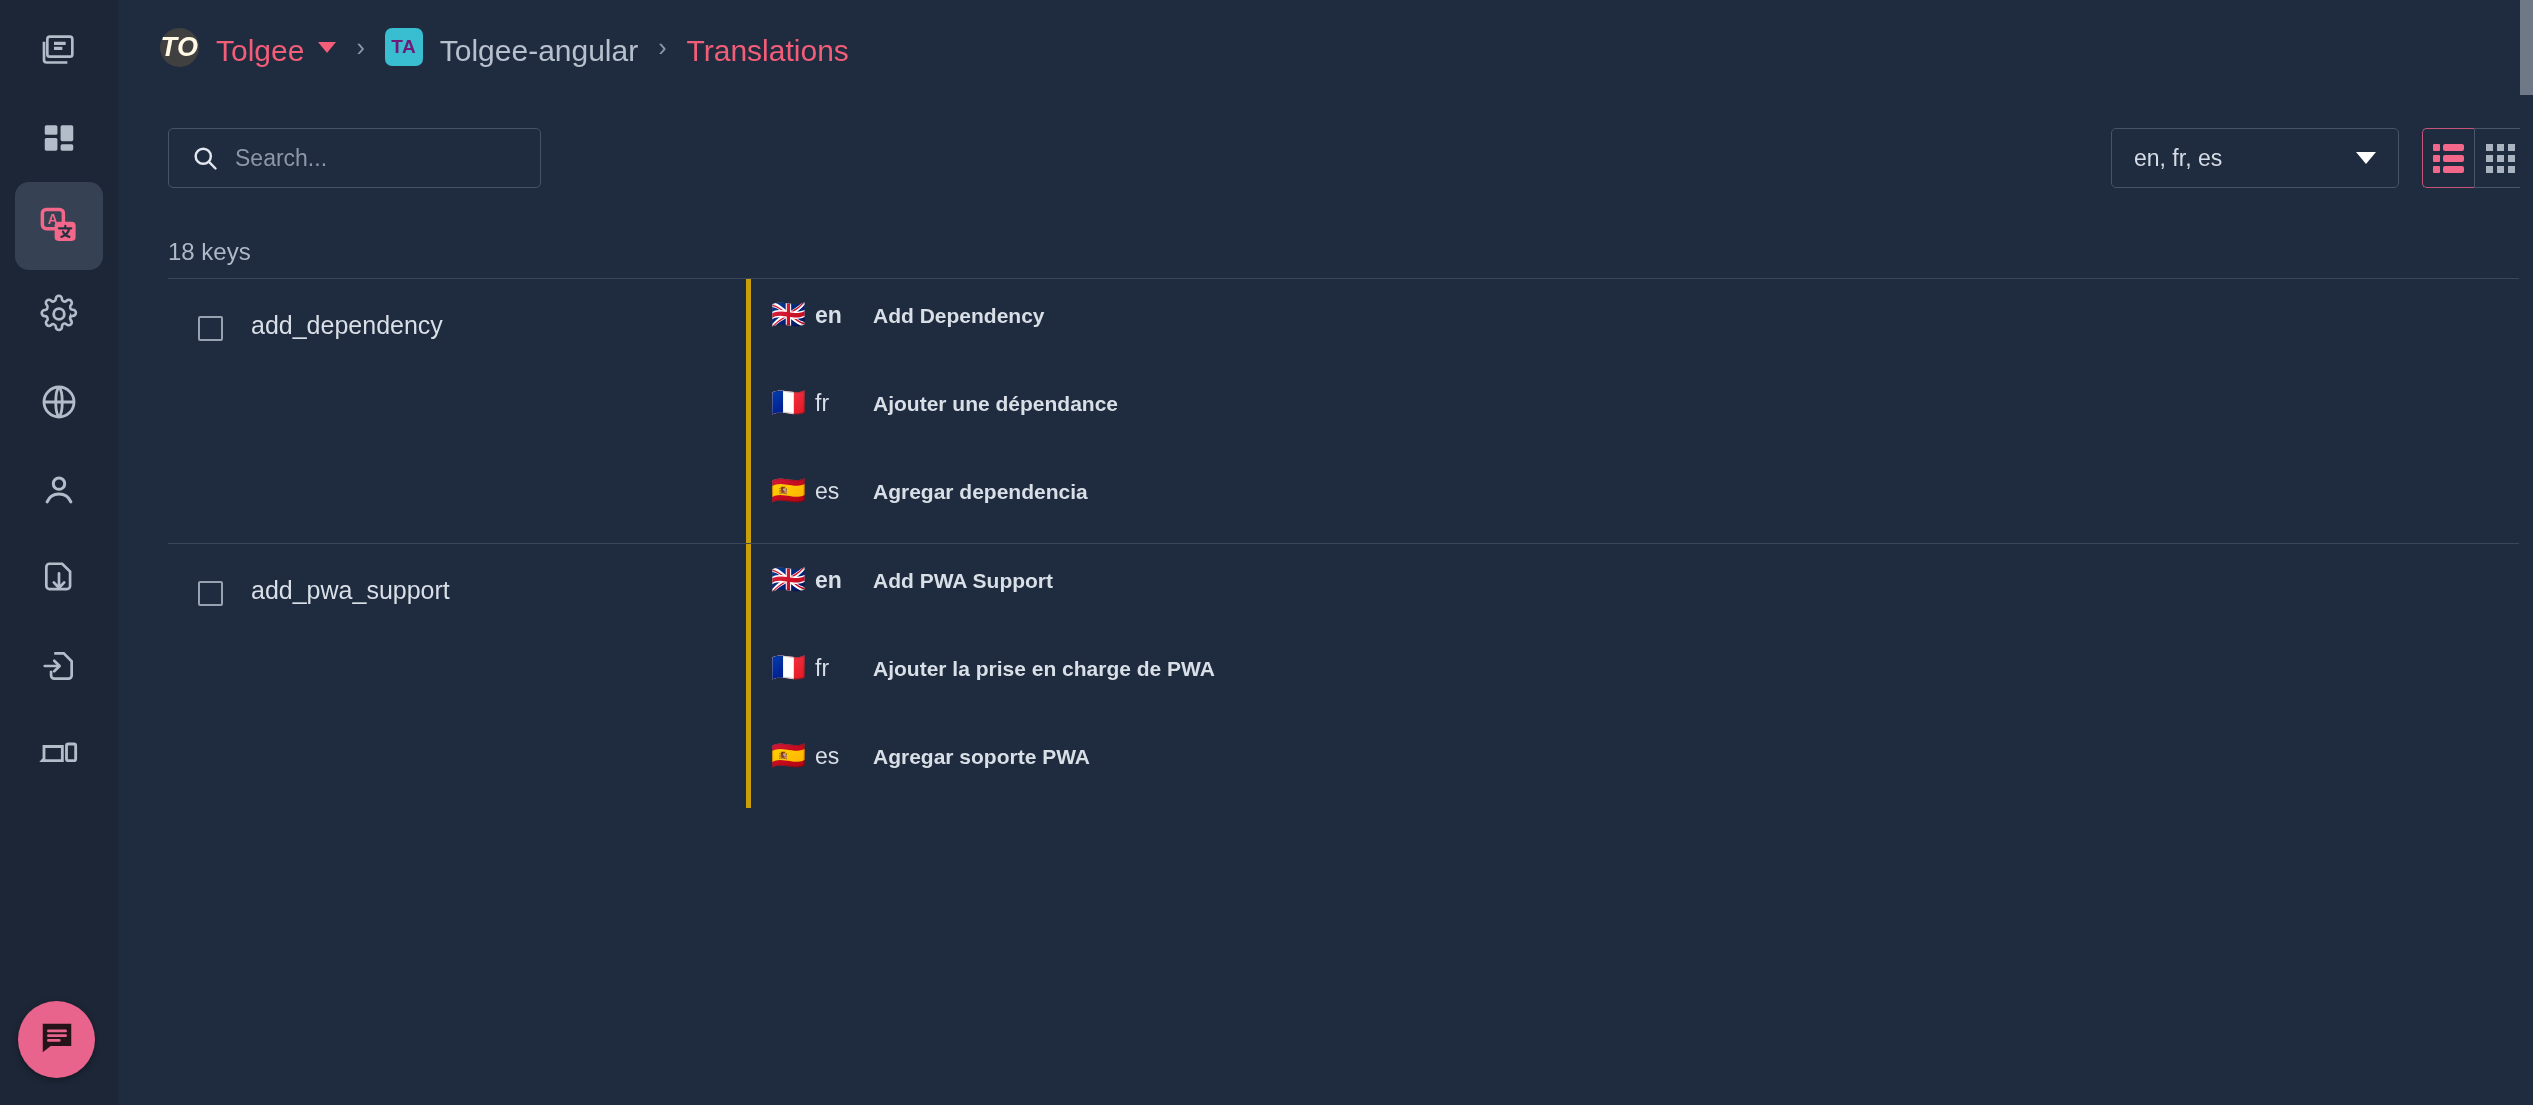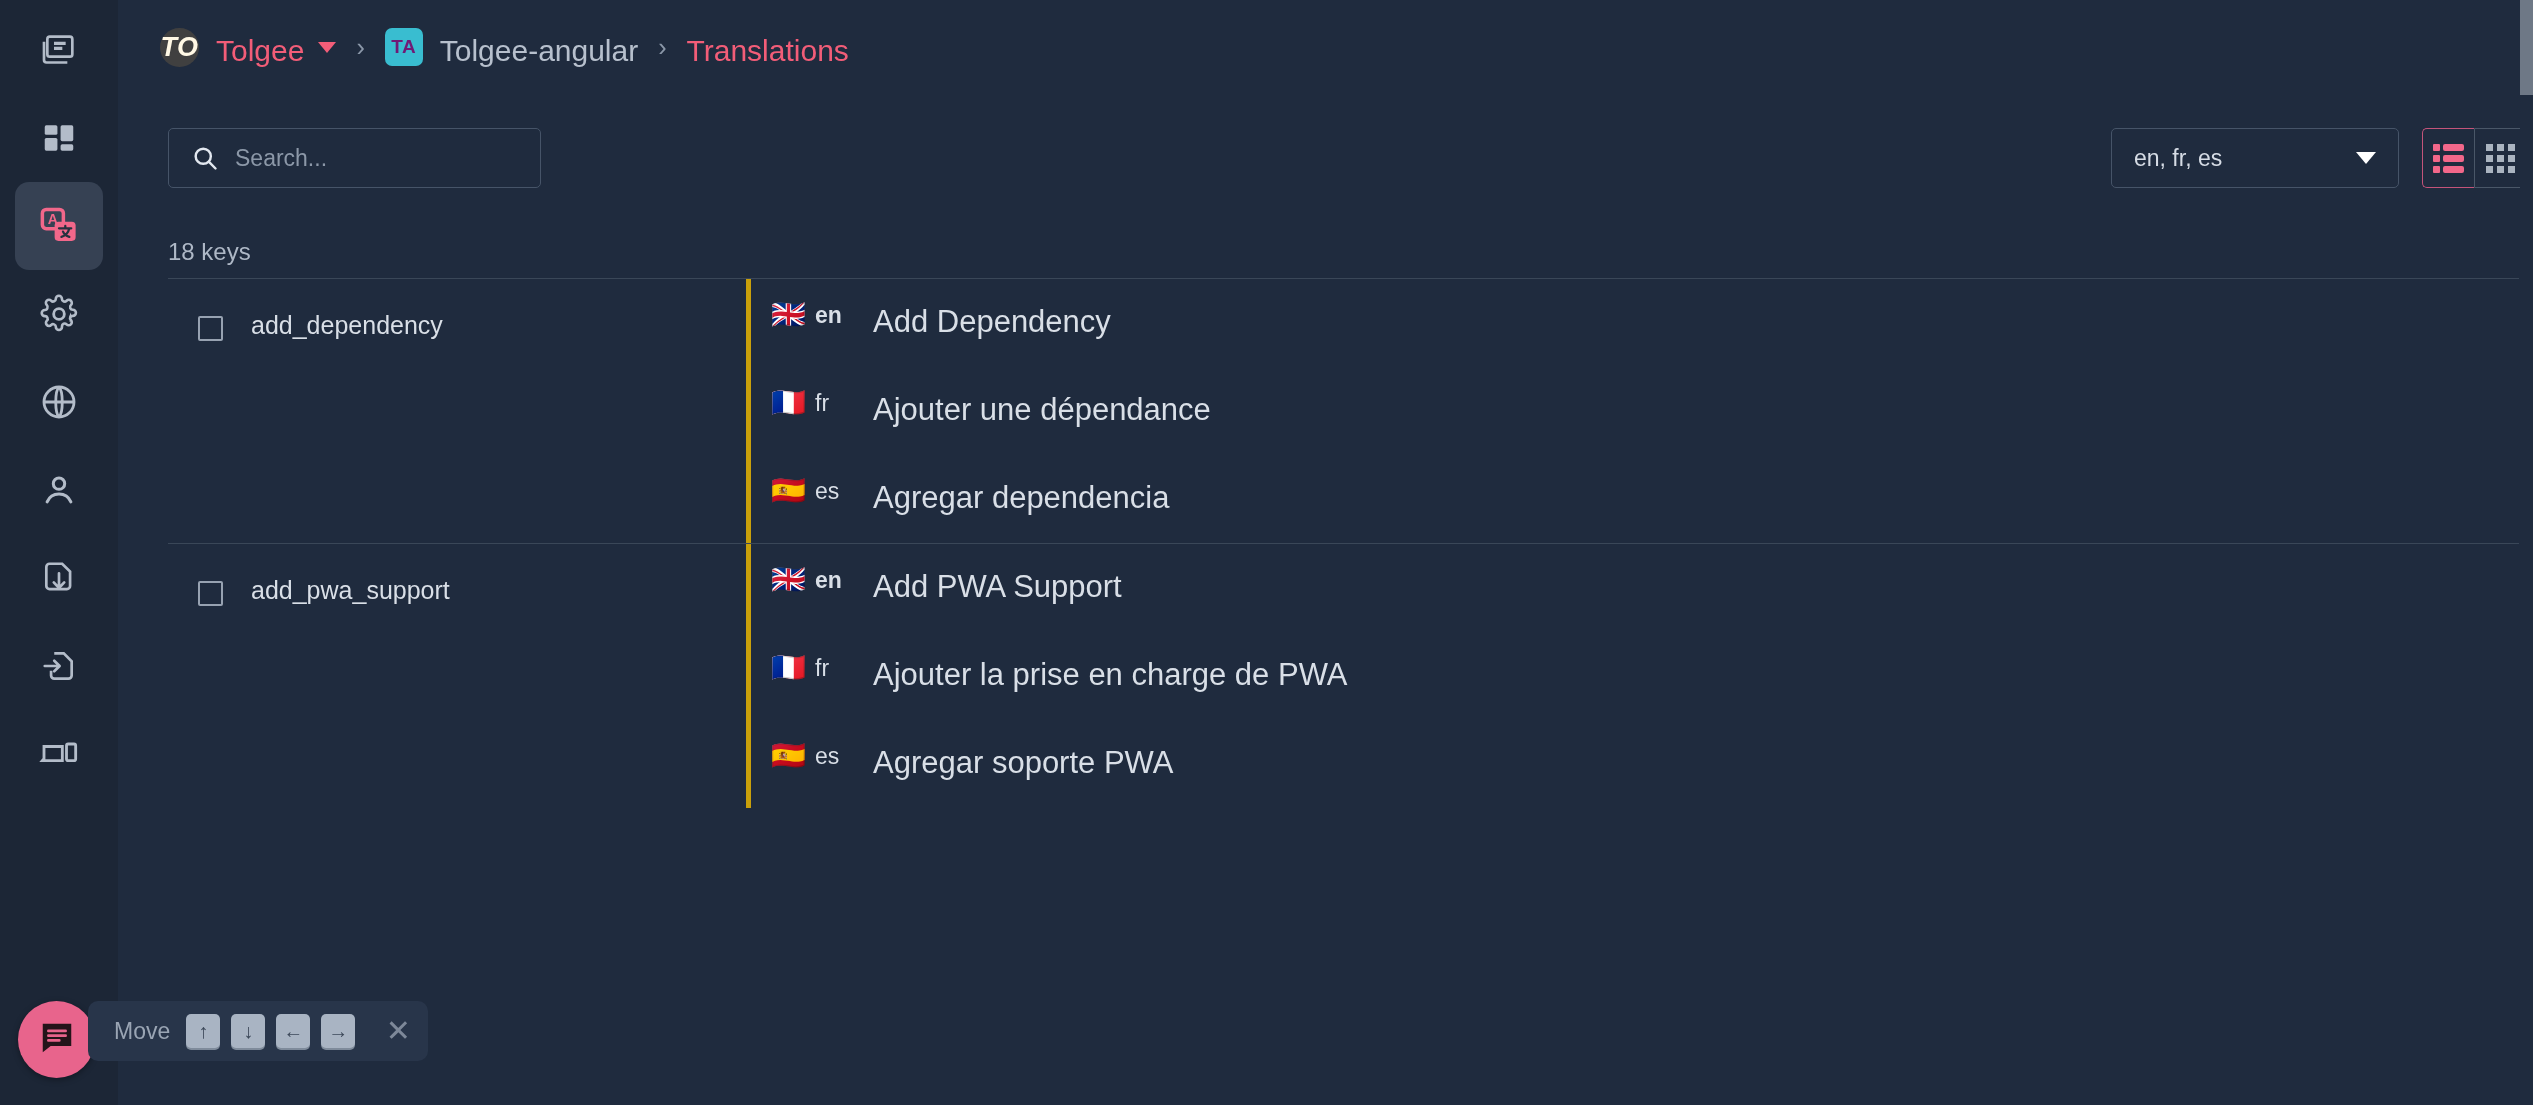--- a/index.html
+++ b/index.html
@@ -141,21 +141,21 @@
     border: 2px solid #97A2B1; border-radius: 2px; background: transparent; cursor: pointer;
     flex: 0 0 auto;
   }
   .key-name { font-size: 25px; color: #D9DFE7; line-height: 1.6; word-break: break-word; }
   .trans-col { position: relative; flex: 1; border-left: 5px solid #C9A00B; }
   .trans-row { display: flex; align-items: flex-start; height: 88px; padding-top: 22px; }
   .trans-lang { width: 122px; flex: 0 0 122px; display: flex; align-items: center; gap: 14px; padding-left: 20px; }
   .flag { font-size: 28px; line-height: 1; width: 30px; display: inline-block; }
   .lang-code { font-size: 23px; color: #D9DFE7; }
   .lang-code.base { font-weight: 700; }
-  .trans-text { font-size: 31px; color: #D9DFE7; line-height: 1.25; padding-top: 2px; }
+  .trans-text { font-size: 21px; color: #D9DFE7; line-height: 1.25; padding-top: 2px; font-weight: bold; }
 
   
   #move-bar {
     position: absolute; left: 88px; top: 1001px;
     height: 60px; border-radius: 10px; background: #28354A;
     display: flex; align-items: center; padding: 0 14px 0 26px; gap: 11px;
   }
   #move-label { font-size: 23px; color: #9AA5B4; margin-right: 5px; }
   .kbd {
     width: 34px; height: 34px; border-radius: 5px;
@@ -402,26 +402,18 @@
             <div class="trans-lang">
               <span class="flag">🇪🇸</span>
               <span class="lang-code">es</span>
             </div>
             <div class="trans-text">Agregar soporte PWA</div>
           </div>
         </div>
       </div>
     </div>
 
-  <div id="move-bar">
-    <span id="move-label">Move</span>
-    <span class="kbd">↑</span>
-    <span class="kbd">↓</span>
-    <span class="kbd">←</span>
-    <span class="kbd">→</span>
-    <span id="move-close">✕</span>
-  </div>
 
   <div id="scrollbar-track">
     <div id="scrollbar-thumb"></div>
   </div>
 
 </div>
 
 </body></html>

